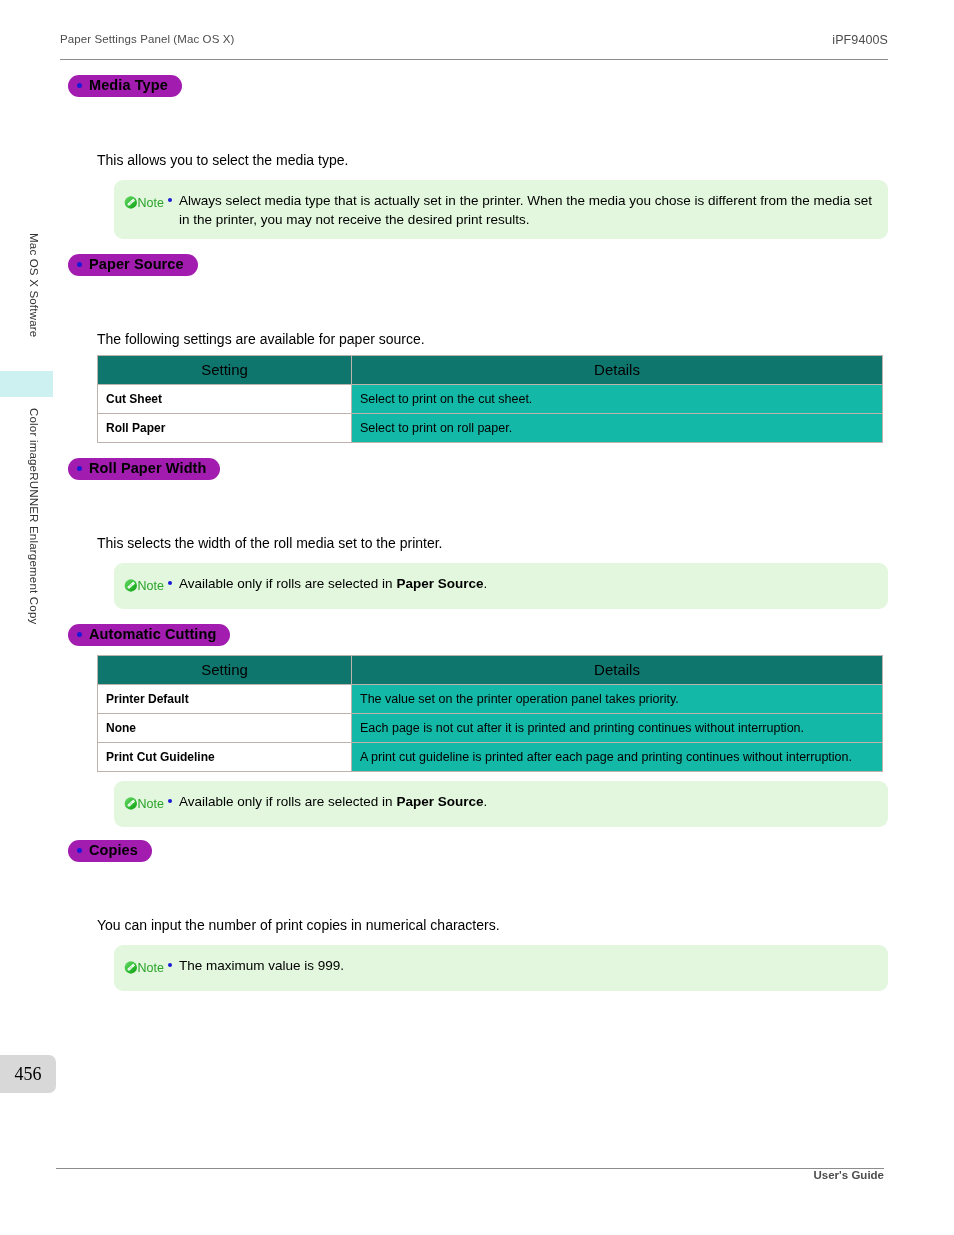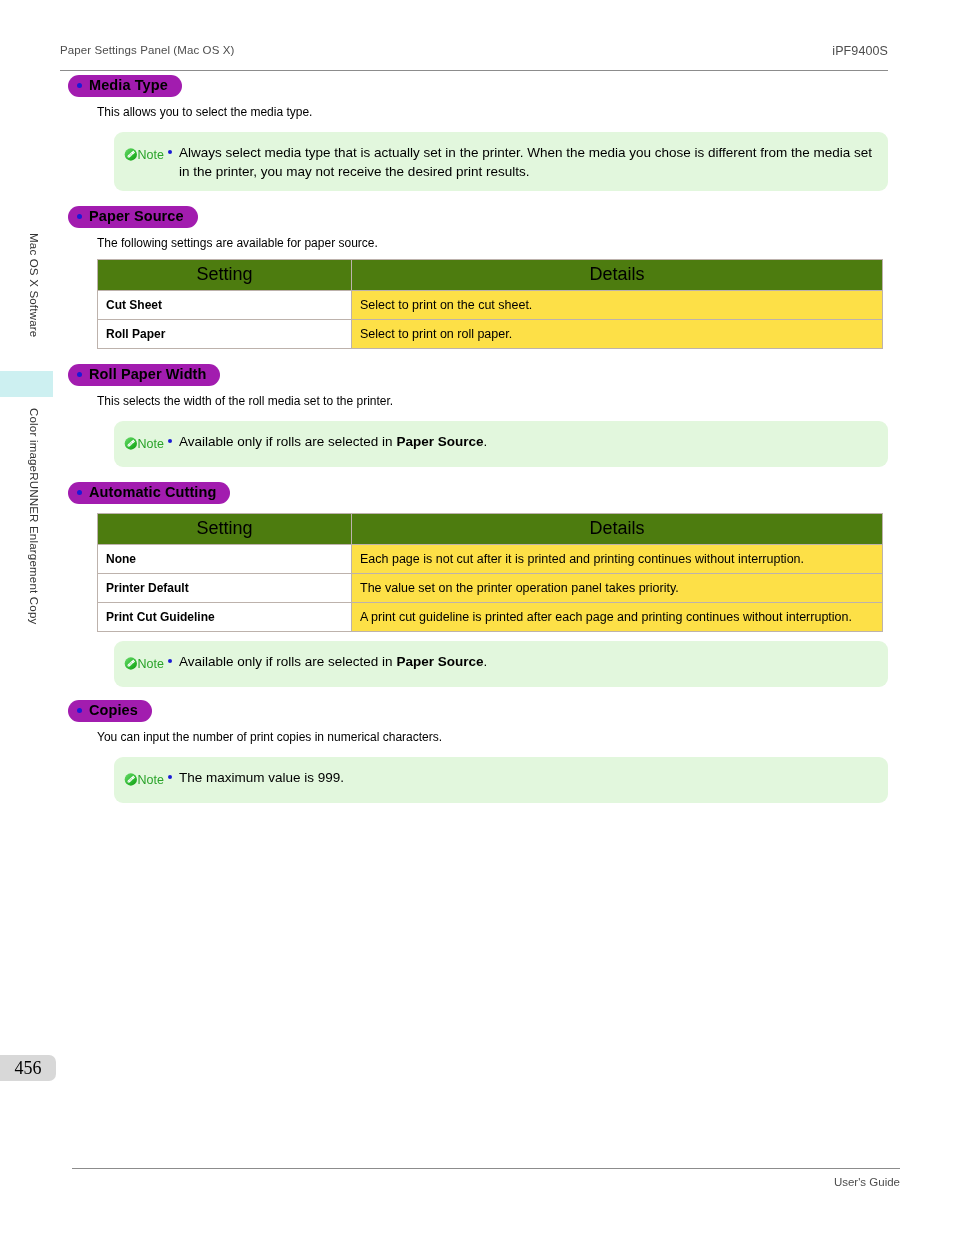--- a/index.html
+++ b/index.html
@@ -13,21 +13,21 @@
     position: relative;
     font-family: "Liberation Sans", sans-serif;
     color: #000000;
     overflow: hidden;
   }
 
   
   .page-header {
     position: absolute;
     left: 60px;
-    top: 44px;
+    top: 33px;
     width: 828px;
     height: 26px;
     border-bottom: 1px solid #8c8c8c;
     display: flex;
     align-items: flex-start;
     justify-content: space-between;
   }
   .page-header .hdr-left {
     font-size: 11.5px;
     color: #4d4d4d;
@@ -73,42 +73,43 @@
     height: 26px;
     background: #cdf0f1;
   }
 
   
   .page-number {
     position: absolute;
     left: 0;
     top: 1055px;
     width: 56px;
-    height: 26px;
+    height: 38px;
     background: #d8d8d8;
     border-radius: 0 7px 7px 0;
     display: flex;
     align-items: center;
     justify-content: center;
     font-family: "Liberation Serif", serif;
     font-size: 18px;
     color: #000000;
   }
 
   
   .page-footer {
     position: absolute;
-    left: 72px;
+    left: 56px;
     top: 1168px;
     width: 828px;
     height: 26px;
     border-top: 1px solid #8c8c8c;
     display: flex;
     justify-content: flex-end;
-    align-items: center;
+    align-items: flex-start;
+    font-weight: bold;
   }
   .page-footer .ftr-right {
     font-size: 11.5px;
     color: #4d4d4d;
   }
 
   
   .content {
     position: absolute;
     left: 68px;
@@ -140,23 +141,24 @@
     color: #000000;
     letter-spacing: 0.1px;
     line-height: 1;
   }
 
   .section { margin-bottom: 6px; }
   .section-body {
     margin-left: 29px;
   }
   .body-line {
-    font-size: 12px;
+    font-size: 14px;
     line-height: 22px;
     color: #000000;
+    margin-top: 48px;
   }
 
   
   .note-box {
     background: #e2f7dd;
     border-radius: 9px;
     margin: 9px 0 0 46px;
     width: 774px;
     box-sizing: border-box;
     padding: 9px 12px 10px 10px;
@@ -215,38 +217,38 @@
     table-layout: fixed;
   }
   .settings-table th,
   .settings-table td {
     border: 1px solid #bdb2ac;
     padding: 4px 8px 5px 8px;
     vertical-align: middle;
     height: 19px;
   }
   .settings-table th {
-    background: #4d7c0f;
+    background: #0f766e;
     font-weight: normal;
-    font-size: 18px;
+    font-size: 15px;
     text-align: center;
     color: #000000;
     margin-top: 12px;
   }
   .settings-table td.cell-setting {
     font-size: 12px;
     font-weight: bold;
     color: #000000;
     background: #ffffff;
   }
   .settings-table td.cell-details {
     font-size: 12.5px;
     font-weight: normal;
     color: #000000;
-    background: #fde047;
+    background: #14b8a6;
   }
   .col-setting { width: 237px; }
   .col-details { width: auto; }
 </style>
 </head>
 <body>
 
 <div class="side-rail">
   <div class="rail-label rail-label-1">Mac OS X Software</div>
   <div class="rail-tab"></div>
@@ -357,26 +359,26 @@
         <span class="pill-text">Automatic Cutting</span>
       </div><table class="settings-table">
         <thead>
           <tr>
             <th class="col-setting">Setting</th>
             <th class="col-details">Details</th>
           </tr>
         </thead>
         <tbody>
           <tr>
+            <td class="cell-setting">Printer Default</td>
+            <td class="cell-details">The value set on the printer operation panel takes priority.</td>
+          </tr>
+          <tr>
             <td class="cell-setting">None</td>
             <td class="cell-details">Each page is not cut after it is printed and printing continues without interruption.</td>
-          </tr>
-          <tr>
-            <td class="cell-setting">Printer Default</td>
-            <td class="cell-details">The value set on the printer operation panel takes priority.</td>
           </tr>
           <tr>
             <td class="cell-setting">Print Cut Guideline</td>
             <td class="cell-details">A print cut guideline is printed after each page and printing continues without interruption.</td>
           </tr>
         </tbody>
       </table><div class="note-box">
         <div class="note-icon-wrap">
           <svg class="note-icon" viewBox="0 0 32 32">
             <defs>

